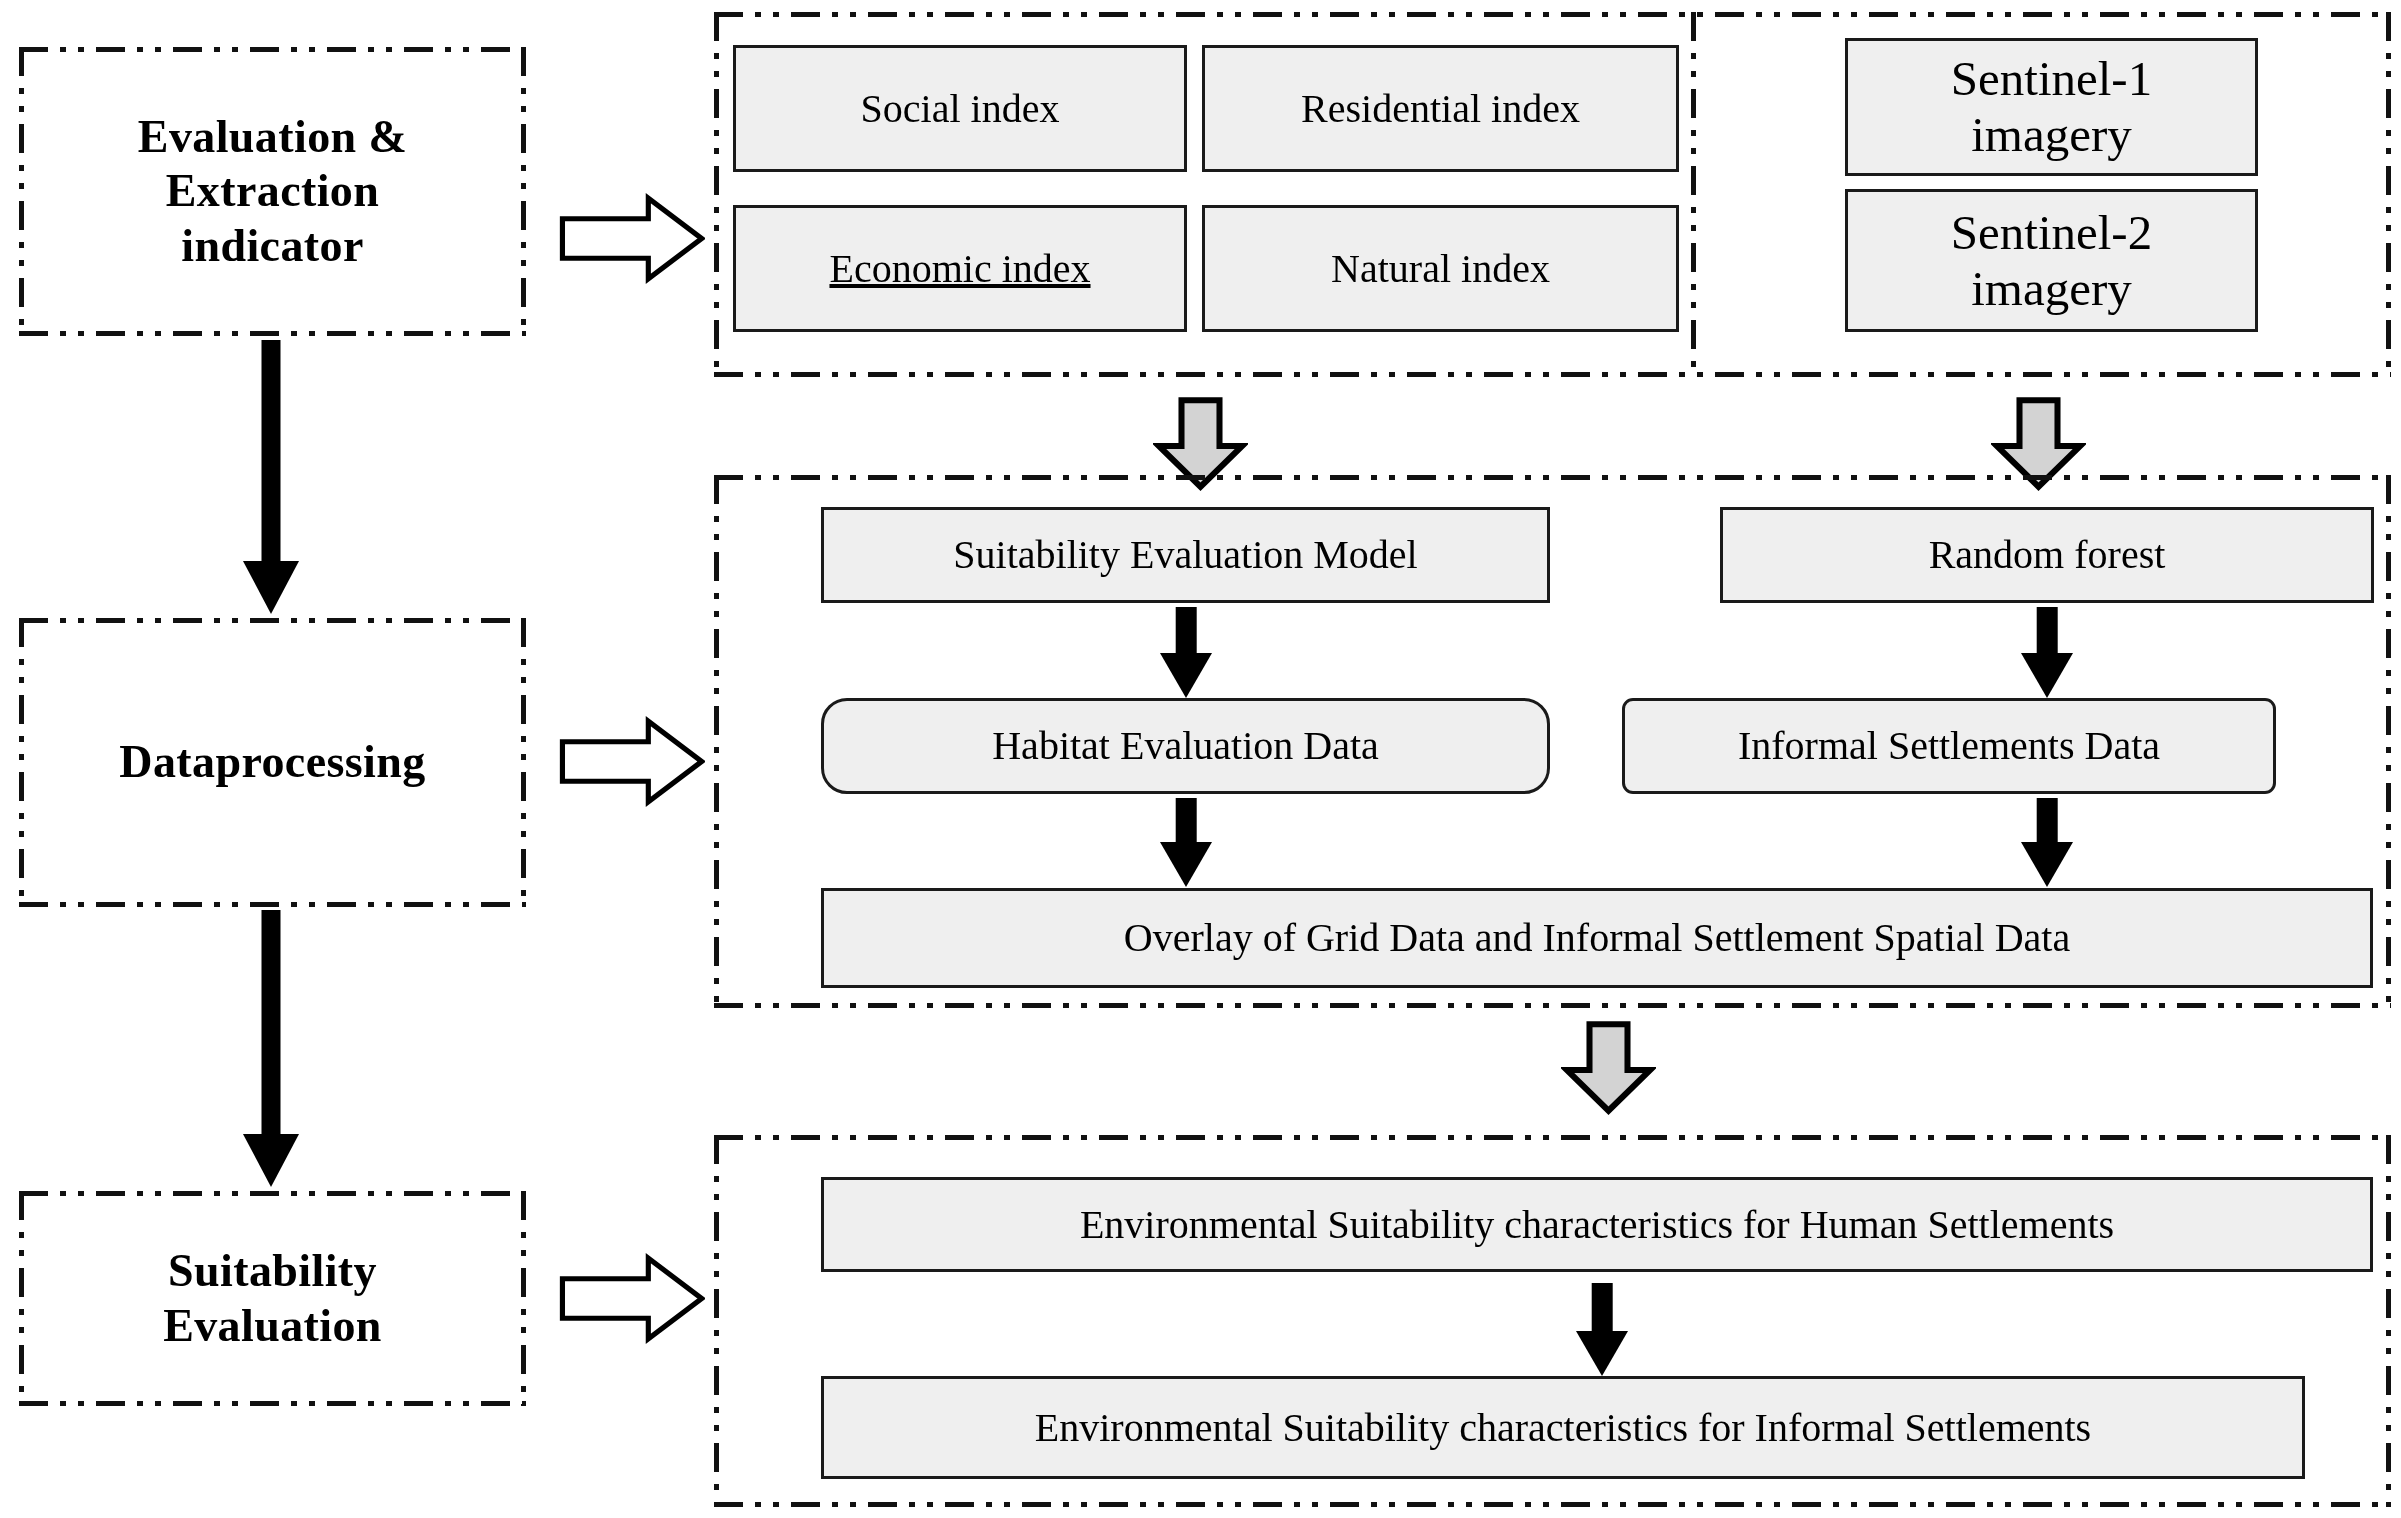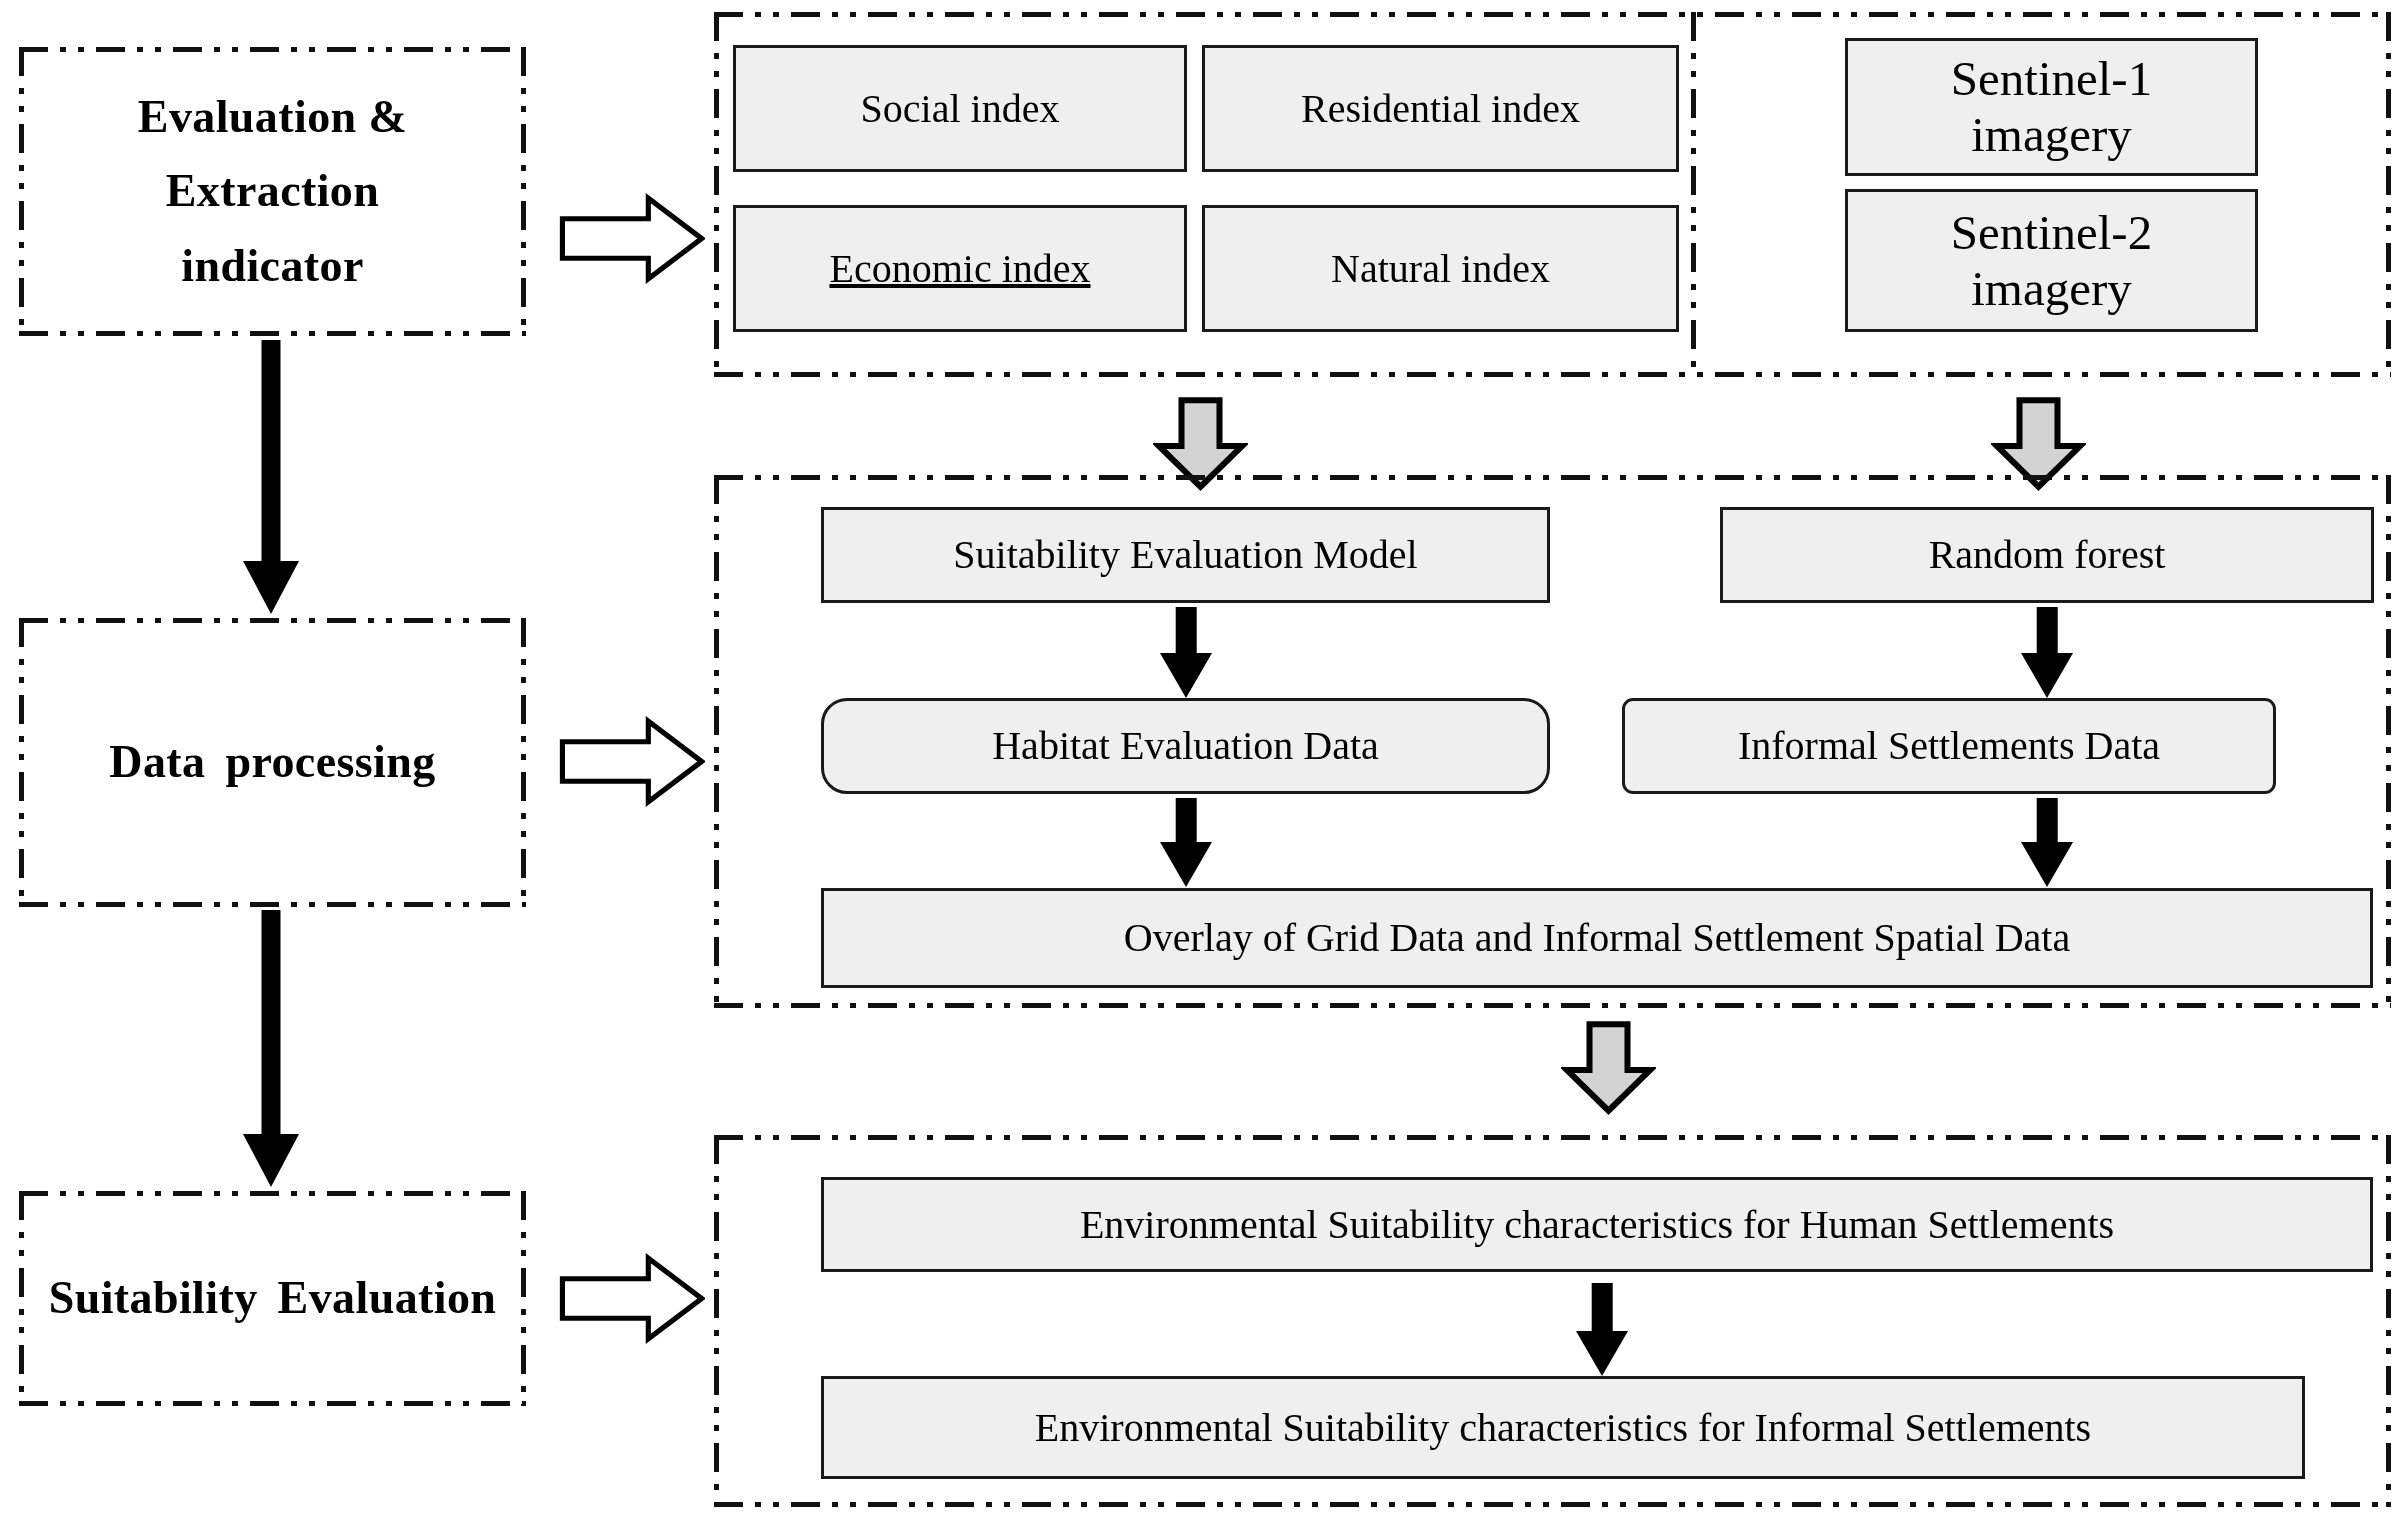--- a/index.html
+++ b/index.html
@@ -88,21 +88,20 @@
     position: absolute;
     display: flex;
     align-items: center;
     justify-content: center;
     text-align: center;
     font-weight: bold;
     font-size: 46px;
     line-height: 1.18;
     color: #000000;
     letter-spacing: 0.4px;
-    gap: 20px;
   }
 
   
   .gbox {
     position: absolute;
     box-sizing: border-box;
     background: #efefef;
     border: 3.4px solid #1a1a1a;
     display: flex;
     align-items: center;
@@ -164,21 +163,21 @@
   </div>
   <div class="sidelabel" style="left:19px; top:618px; width:507px; height:289px; flex-direction:row;">
     <span>Data</span>
     <span>processing</span>
   </div>
 
   <div class="dashframe" style="left:19px; top:1191px; width:507px; height:215px;">
     <span class="edge-l"></span>
     <span class="edge-r"></span>
   </div>
-  <div class="sidelabel" style="left:19px; top:1191px; width:507px; height:215px; flex-direction:row;align-items:center;">
+  <div class="sidelabel" style="left:19px; top:1191px; width:507px; height:215px; flex-direction:column;align-items:center;">
     <span>Suitability</span>
     <span>Evaluation</span>
   </div>
 
   <div class="varrow" style="left:245px; top:340px; width:52px; height:274px;">
     <span class="shaft" style="width:19px; height:222px;"></span>
     <span class="head" style="border-left-width:28px; border-right-width:28px; border-top-width:53px;"></span>
   </div>
   <div class="varrow" style="left:245px; top:910px; width:52px; height:277px;">
     <span class="shaft" style="width:19px; height:225px;"></span>

